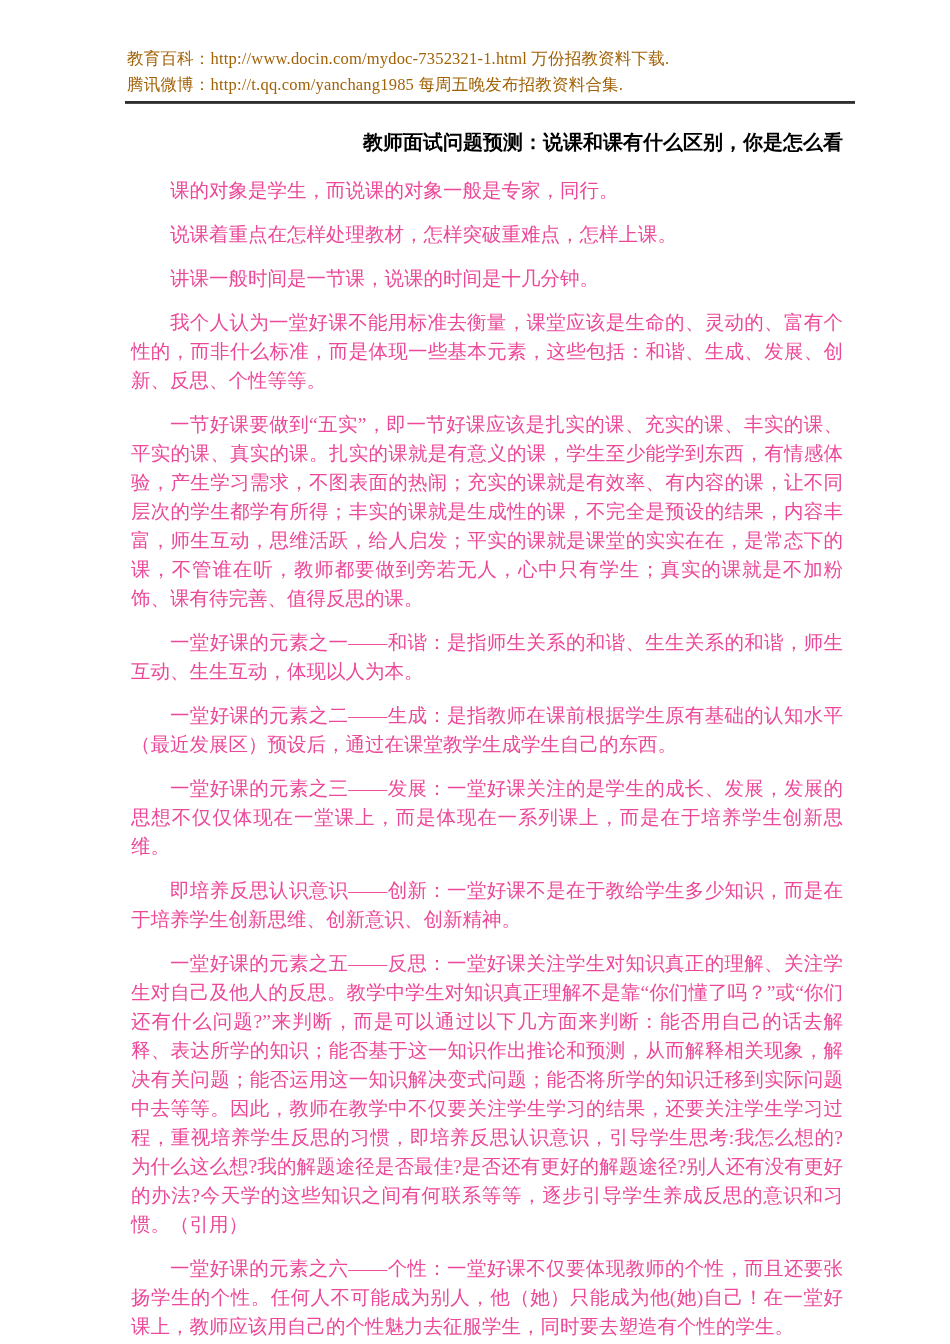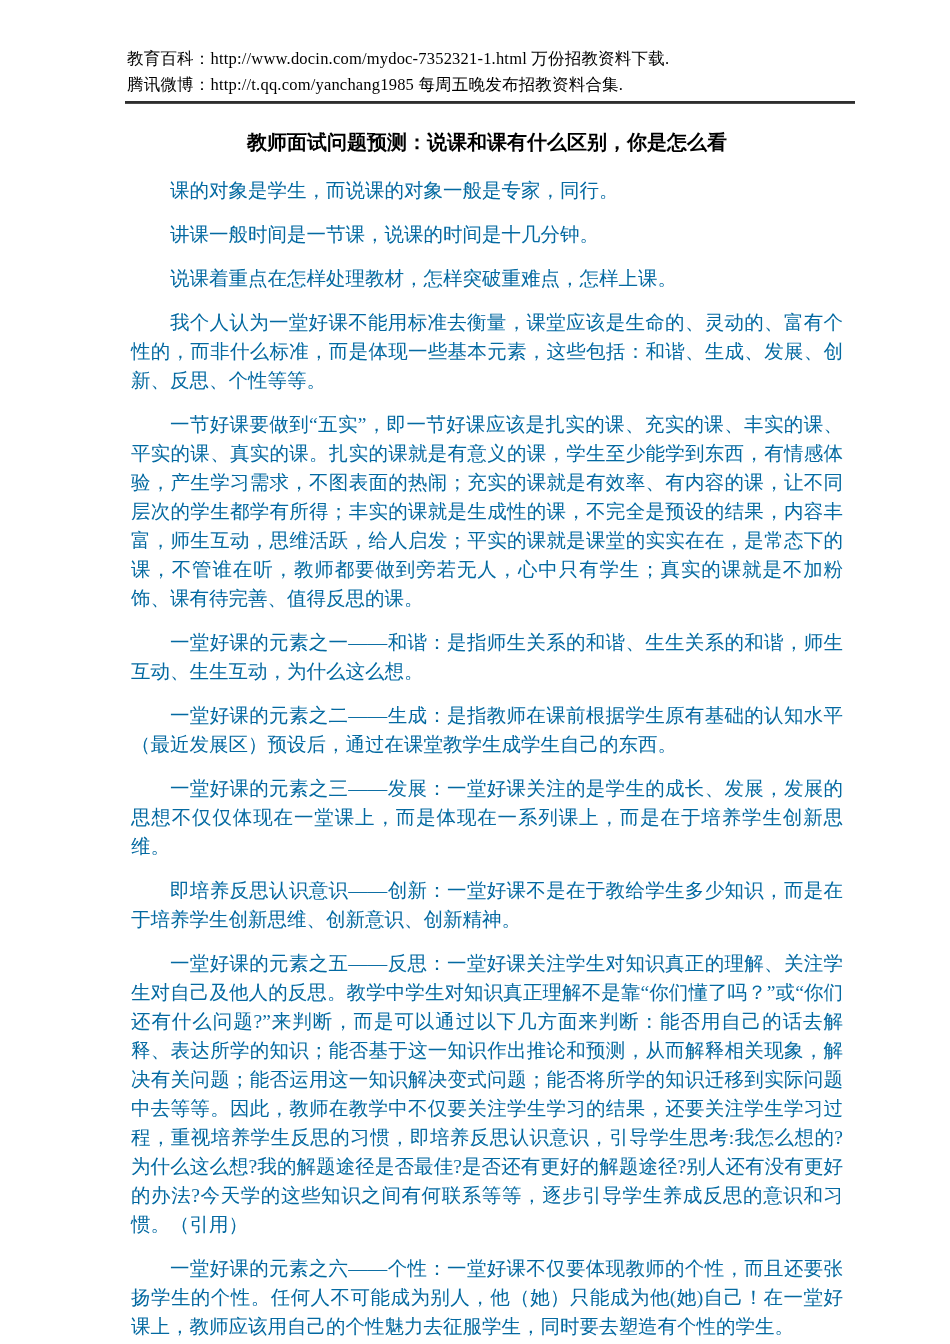--- a/index.html
+++ b/index.html
@@ -14,76 +14,76 @@
     min-height: 1344px;
     margin: 0 auto;
     background: #ffffff;
     font-family: "Liberation Serif", "DejaVu Serif", serif;
     color: #222222;
   }
   .doc-header {
     padding: 46px 95px 0 127px;
     font-size: 16.5px;
     line-height: 26px;
-    color: #000000;
+    color: #a16207;
   }
   .doc-header .header-line {
     white-space: nowrap;
     letter-spacing: 0.2px;
   }
   .header-rule {
     margin: 3px 95px 0 125px;
     height: 2px;
     border-top: 2px solid #2e2e2e;
     border-bottom: 1px solid #4a4a4a;
   }
   .content {
     margin: 0 107px 0 131px;
     padding-bottom: 60px;
   }
   .doc-title {
     font-size: 20px;
     font-weight: bold;
     color: #000000;
-    text-align: center;
+    text-align: right;
     margin: 26px 0 22px 0;
     line-height: 24px;
   }
   .content p.body-paragraph {
     font-size: 19.5px;
     line-height: 29px;
     margin: 0 0 15px 0;
     text-indent: 2em;
     text-align: justify;
-    color: #0369a1;
+    color: #ec4899;
   }
 </style>
 </head>
 <body>
 
 <div class="page">
 
   <div class="doc-header">
     <div class="header-line">教育百科：http://www.docin.com/mydoc-7352321-1.html 万份招教资料下载.</div>
     <div class="header-line">腾讯微博：http://t.qq.com/yanchang1985 每周五晚发布招教资料合集.</div>
   </div>
   <div class="header-rule"></div>
 
   <div class="content">
 
     <h1 class="doc-title">教师面试问题预测：说课和课有什么区别，你是怎么看</h1>
 
     <p class="body-paragraph">课的对象是学生，而说课的对象一般是专家，同行。</p>
+    <p class="body-paragraph">说课着重点在怎样处理教材，怎样突破重难点，怎样上课。</p>
     <p class="body-paragraph">讲课一般时间是一节课，说课的时间是十几分钟。</p>
-    <p class="body-paragraph">说课着重点在怎样处理教材，怎样突破重难点，怎样上课。</p>
 
 
     <p class="body-paragraph">我个人认为一堂好课不能用标准去衡量，课堂应该是生命的、灵动的、富有个性的，而非什么标准，而是体现一些基本元素，这些包括：和谐、生成、发展、创新、反思、个性等等。</p>
     <p class="body-paragraph">一节好课要做到“五实”，即一节好课应该是扎实的课、充实的课、丰实的课、平实的课、真实的课。扎实的课就是有意义的课，学生至少能学到东西，有情感体验，产生学习需求，不图表面的热闹；充实的课就是有效率、有内容的课，让不同层次的学生都学有所得；丰实的课就是生成性的课，不完全是预设的结果，内容丰富，师生互动，思维活跃，给人启发；平实的课就是课堂的实实在在，是常态下的课，不管谁在听，教师都要做到旁若无人，心中只有学生；真实的课就是不加粉饰、课有待完善、值得反思的课。</p>
-    <p class="body-paragraph">一堂好课的元素之一——和谐：是指师生关系的和谐、生生关系的和谐，师生互动、生生互动，为什么这么想。</p>
+    <p class="body-paragraph">一堂好课的元素之一——和谐：是指师生关系的和谐、生生关系的和谐，师生互动、生生互动，体现以人为本。</p>
     <p class="body-paragraph">一堂好课的元素之二——生成：是指教师在课前根据学生原有基础的认知水平（最近发展区）预设后，通过在课堂教学生成学生自己的东西。</p>
     <p class="body-paragraph">一堂好课的元素之三——发展：一堂好课关注的是学生的成长、发展，发展的思想不仅仅体现在一堂课上，而是体现在一系列课上，而是在于培养学生创新思维。</p>
     <p class="body-paragraph">即培养反思认识意识——创新：一堂好课不是在于教给学生多少知识，而是在于培养学生创新思维、创新意识、创新精神。</p>
     <p class="body-paragraph">一堂好课的元素之五——反思：一堂好课关注学生对知识真正的理解、关注学生对自己及他人的反思。教学中学生对知识真正理解不是靠“你们懂了吗？”或“你们还有什么问题?”来判断，而是可以通过以下几方面来判断：能否用自己的话去解释、表达所学的知识；能否基于这一知识作出推论和预测，从而解释相关现象，解决有关问题；能否运用这一知识解决变式问题；能否将所学的知识迁移到实际问题中去等等。因此，教师在教学中不仅要关注学生学习的结果，还要关注学生学习过程，重视培养学生反思的习惯，即培养反思认识意识，引导学生思考:我怎么想的?为什么这么想?我的解题途径是否最佳?是否还有更好的解题途径?别人还有没有更好的办法?今天学的这些知识之间有何联系等等，逐步引导学生养成反思的意识和习惯。（引用）</p>
     <p class="body-paragraph">一堂好课的元素之六——个性：一堂好课不仅要体现教师的个性，而且还要张扬学生的个性。任何人不可能成为别人，他（她）只能成为他(她)自己！在一堂好课上，教师应该用自己的个性魅力去征服学生，同时要去塑造有个性的学生。</p>
 
   </div>
 
 </div>
 

